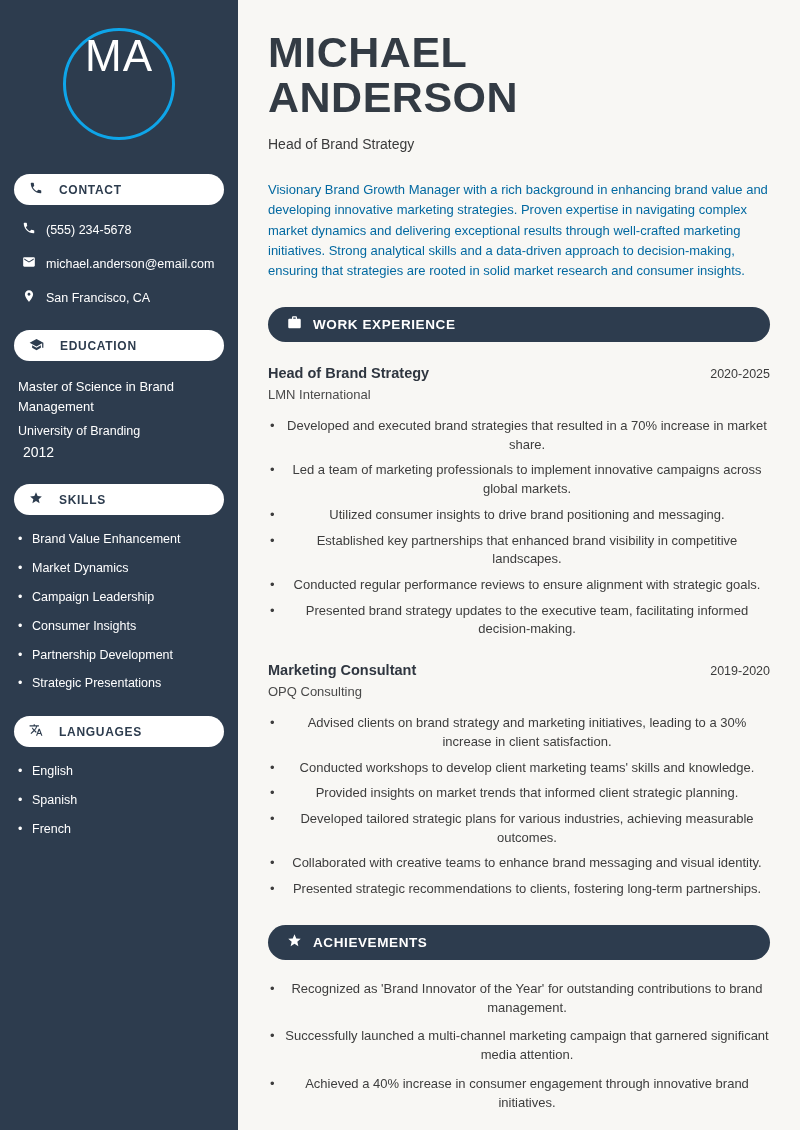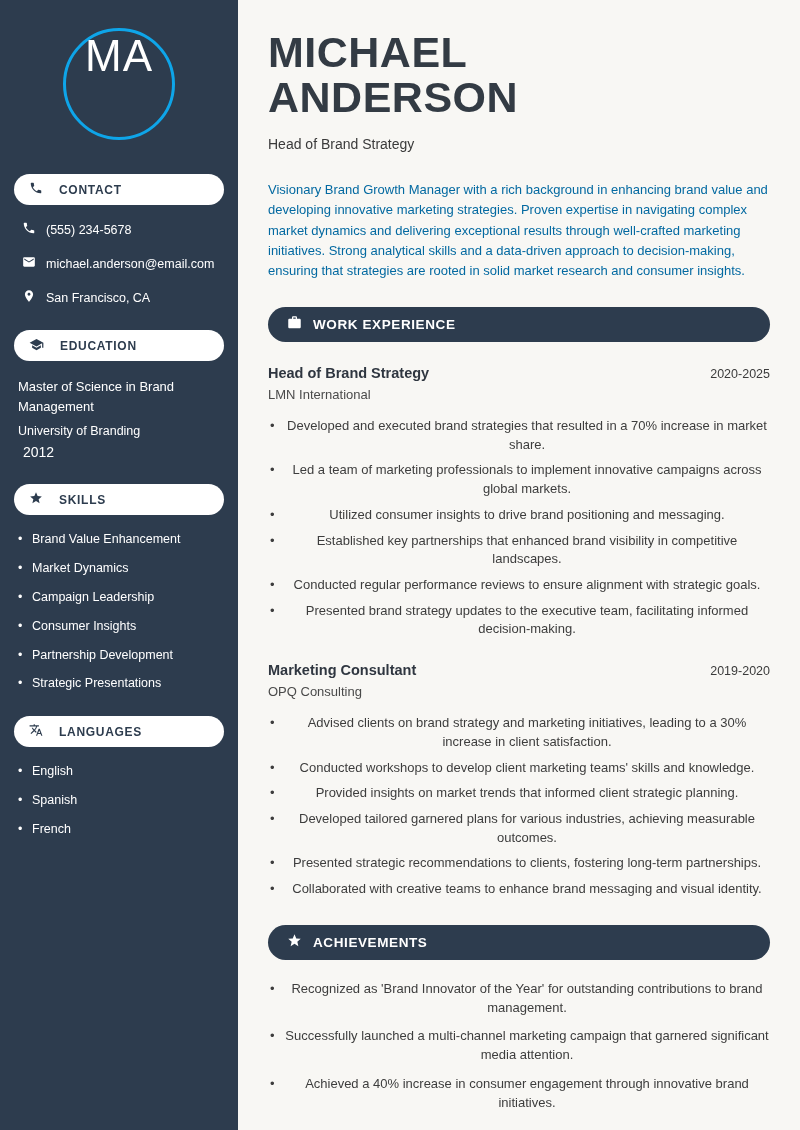--- a/index.html
+++ b/index.html
@@ -231,23 +231,23 @@
       <div class="job-head">
         <h2 class="job-title">Marketing Consultant</h2>
         <span class="job-dates">2019-2020</span>
       </div>
       <p class="job-company">OPQ Consulting</p>
       <ul class="bullets">
 
       <li>Advised clients on brand strategy and marketing initiatives, leading to a 30% increase in client satisfaction.</li>
           <li>Conducted workshops to develop client marketing teams' skills and knowledge.</li>
           <li>Provided insights on market trends that informed client strategic planning.</li>
-          <li>Developed tailored garnered plans for various industries, achieving measurable outcomes.</li>
+          <li>Developed tailored strategic plans for various industries, achieving measurable outcomes.</li>
+          <li>Collaborated with creative teams to enhance brand messaging and visual identity.</li>
           <li>Presented strategic recommendations to clients, fostering long-term partnerships.</li>
-          <li>Collaborated with creative teams to enhance brand messaging and visual identity.</li>
         </ul>
     </section>
 
     <div class="section-pill">
       <span>
         <svg width="15" height="15" viewBox="0 0 24 24" fill="#fff">
             <path d="M12 17.27 18.18 21l-1.64-7.03L22 9.24l-7.19-.61L12 2 9.19 8.63 2 9.24l5.46 4.73L5.82 21z"></path>
           </svg>
       </span>
       <span>ACHIEVEMENTS</span>

